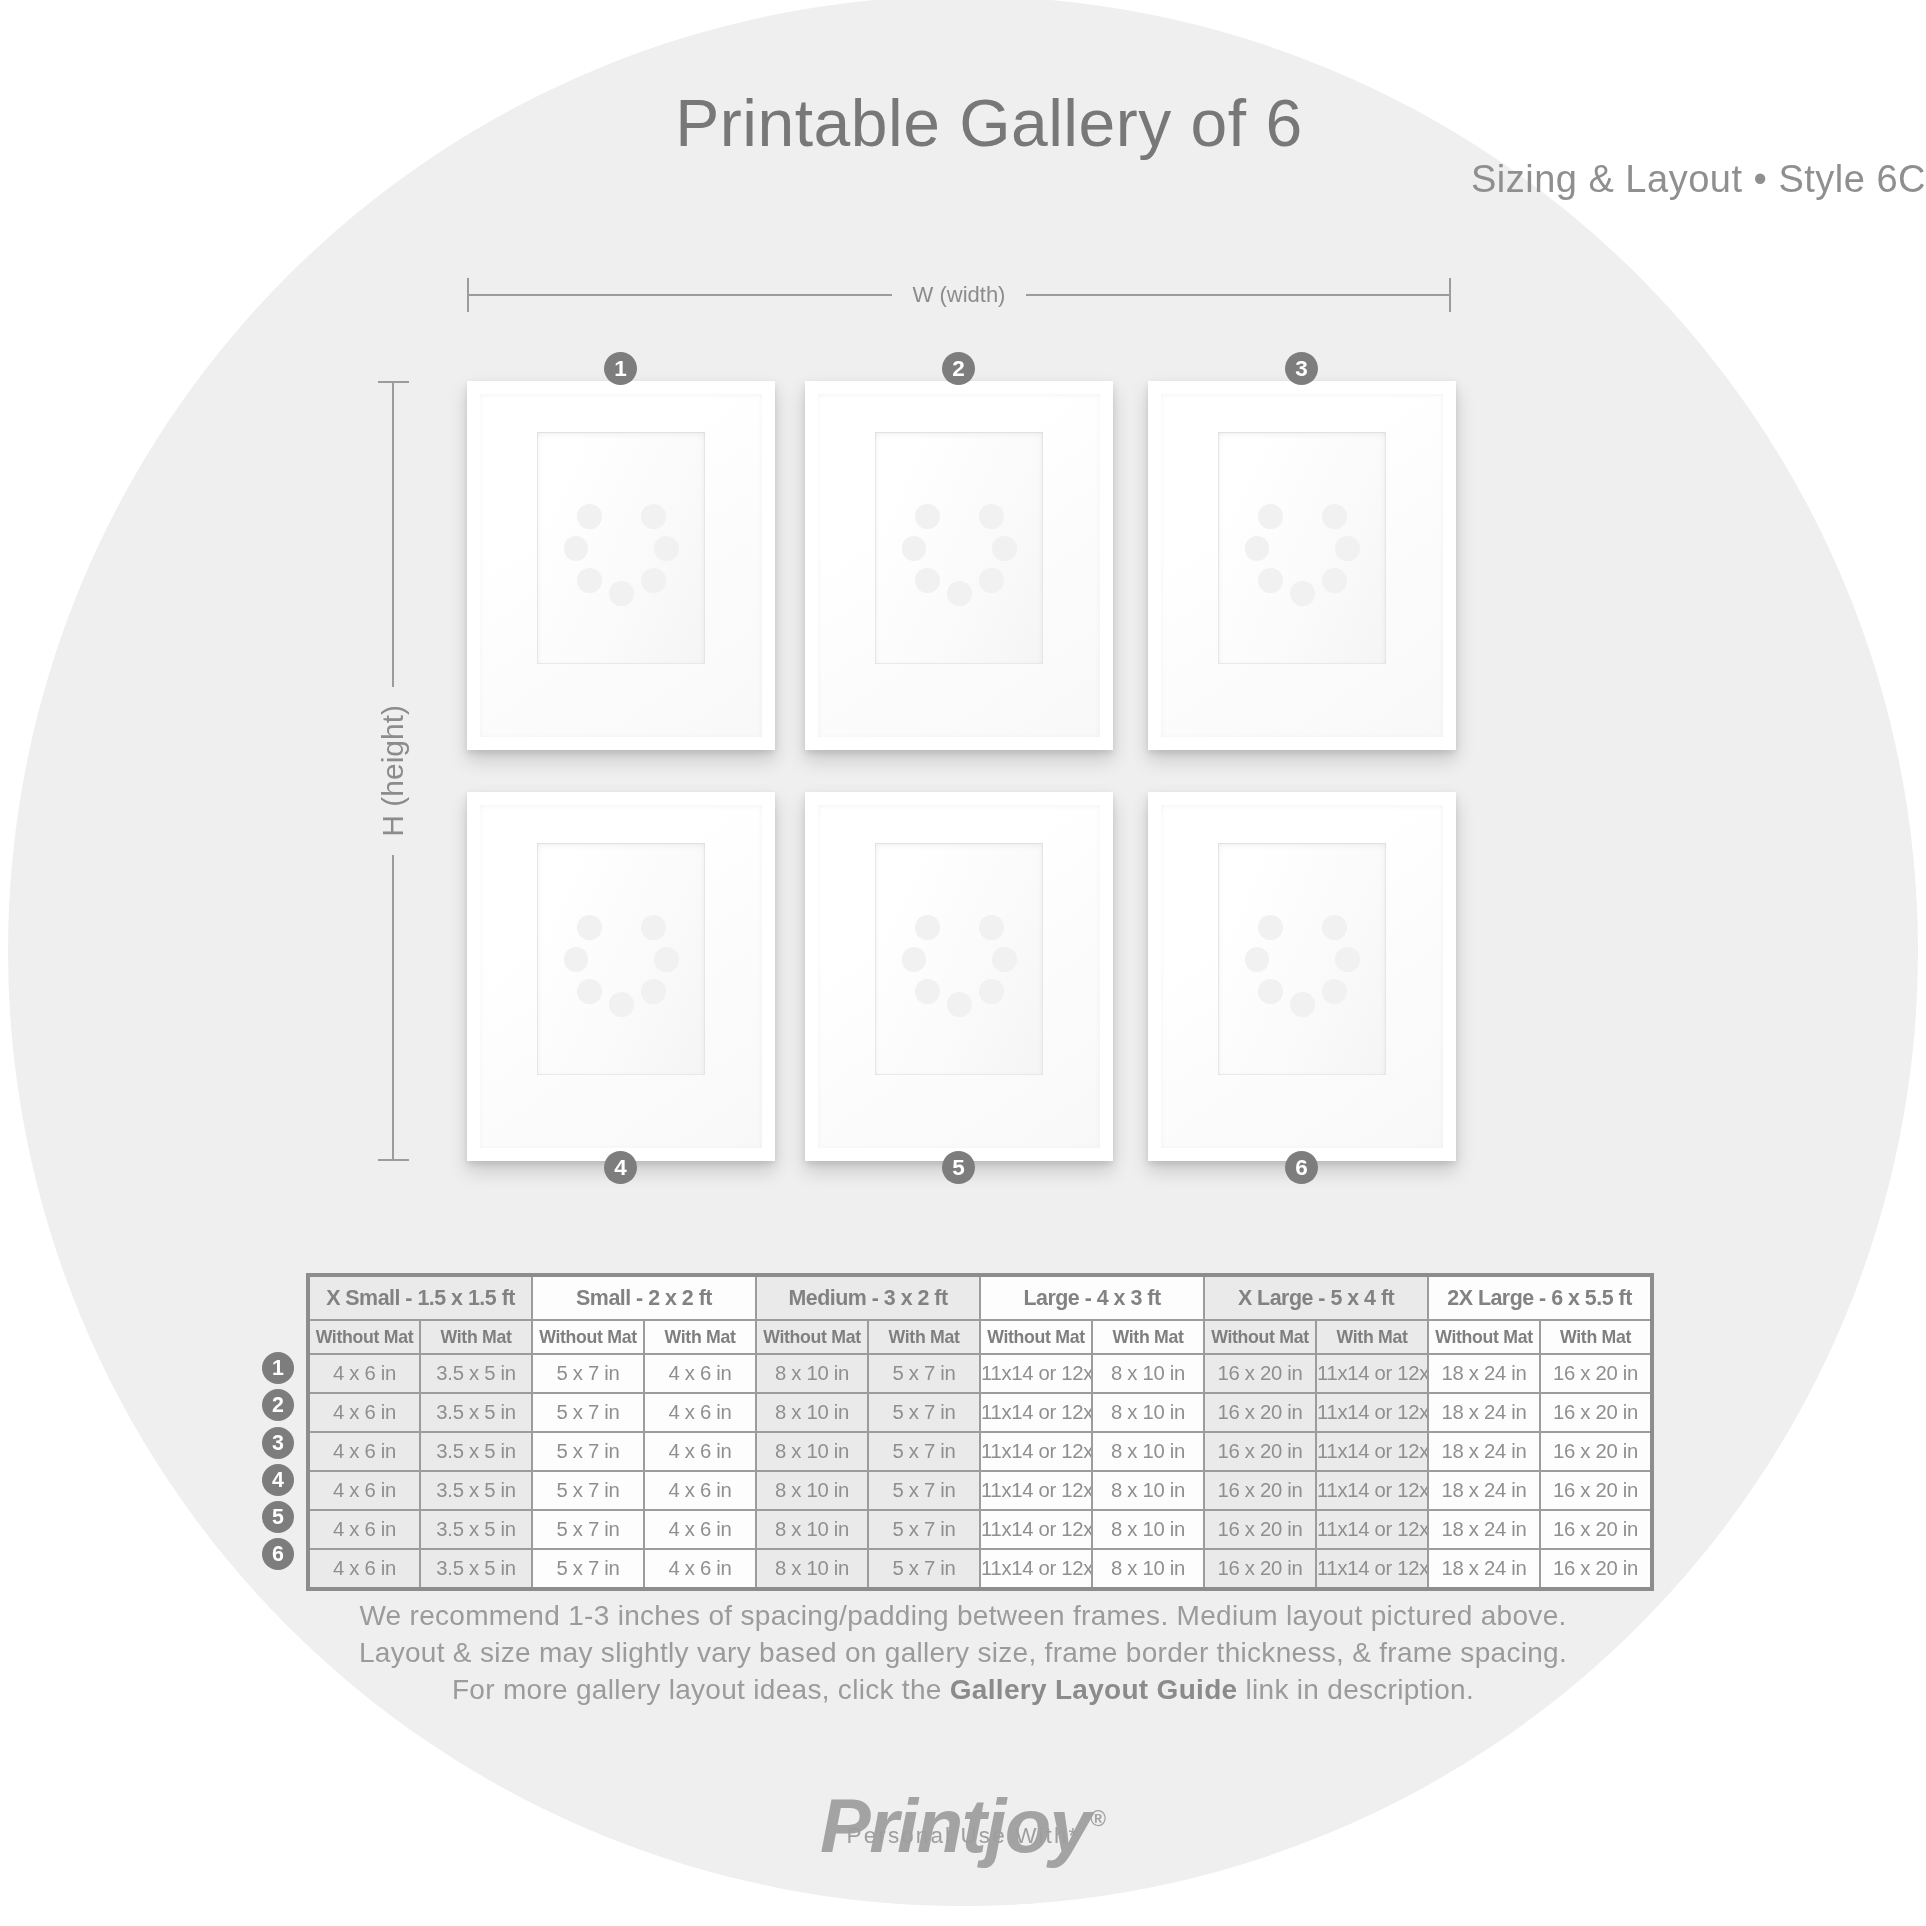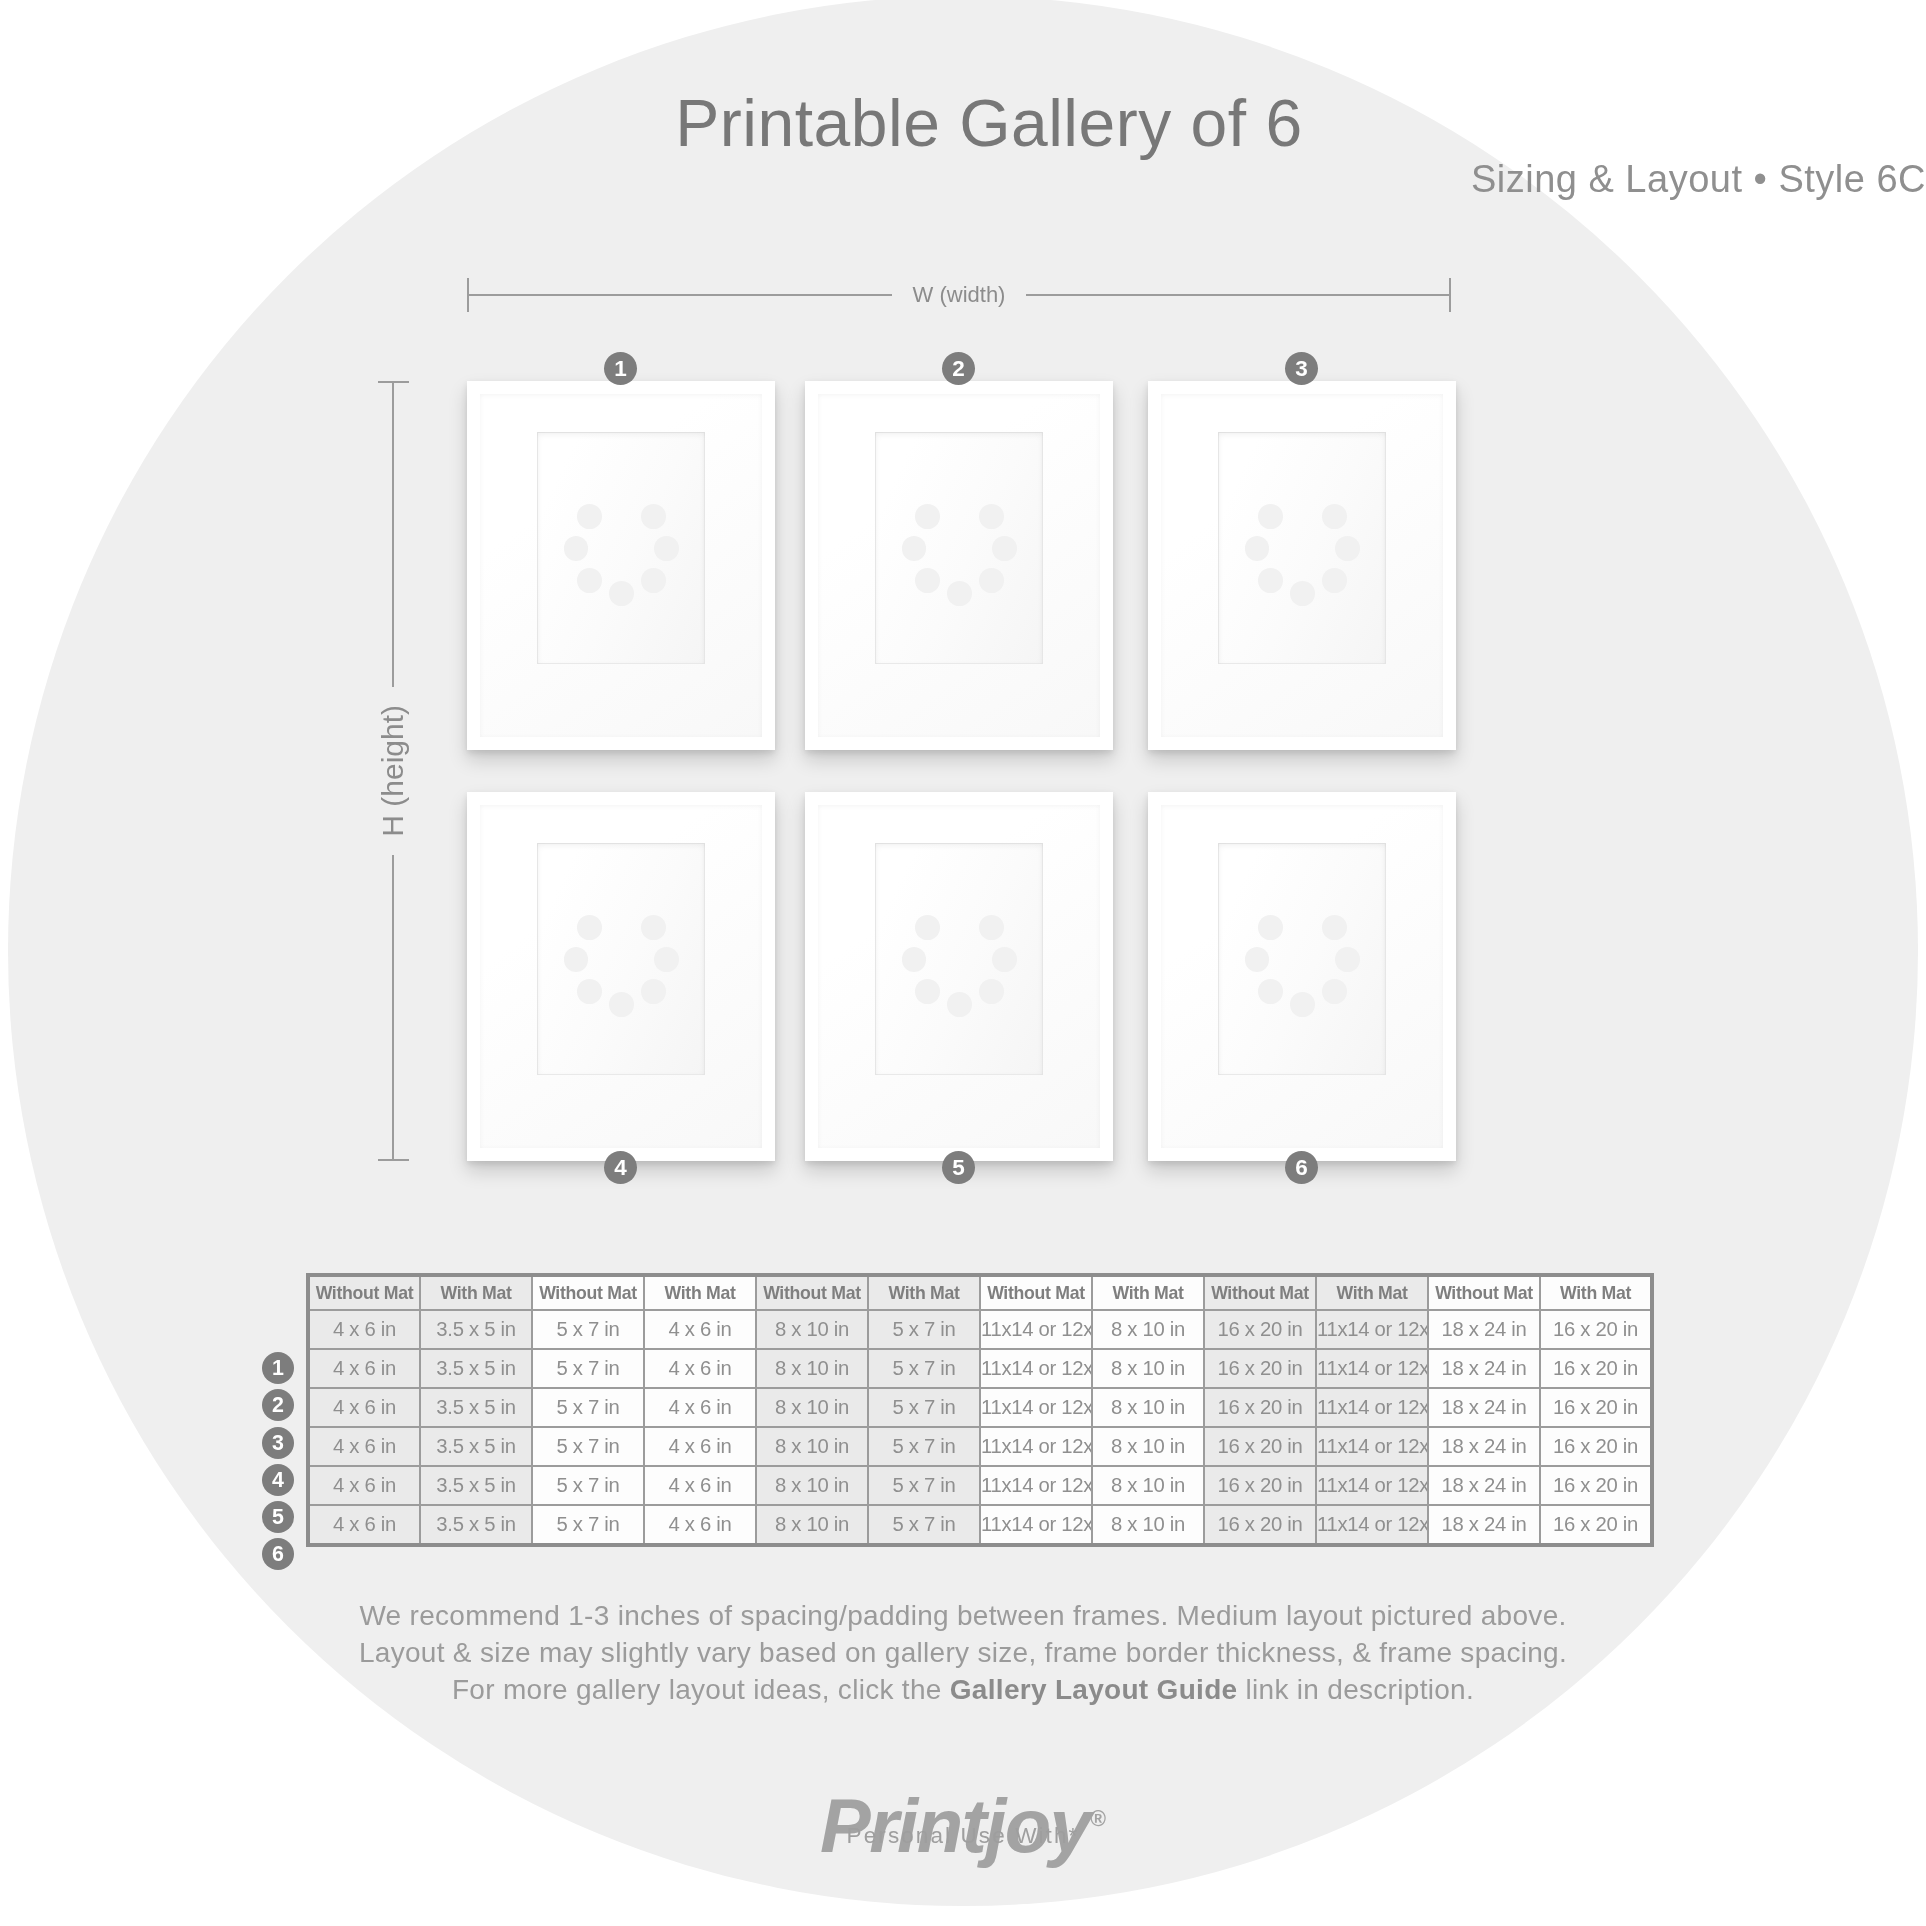--- a/index.html
+++ b/index.html
@@ -174,20 +174,28 @@
         <col>
         <col>
         <col>
         <col>
         <col>
         <col>
         <col>
         <col>
       </colgroup>
     <thead id="table-head">
+        <tr class="group-row">
+          <th colspan="2" class="cell-shaded">X Small - 1.5 x 1.5 ft</th>
+          <th colspan="2" class="cell-white">Small - 2 x 2 ft</th>
+          <th colspan="2" class="cell-shaded">Medium - 3 x 2 ft</th>
+          <th colspan="2" class="cell-white">Large - 4 x 3 ft</th>
+          <th colspan="2" class="cell-shaded">X Large - 5 x 4 ft</th>
+          <th colspan="2" class="cell-white">2X Large - 6 x 5.5 ft</th>
+        </tr>
         <tr class="sub-row">
           <th class="cell-shaded">Without Mat</th>
           <th class="cell-shaded">With Mat</th>
           <th class="cell-white">Without Mat</th>
           <th class="cell-white">With Mat</th>
           <th class="cell-shaded">Without Mat</th>
           <th class="cell-shaded">With Mat</th>
           <th class="cell-white">Without Mat</th>
           <th class="cell-white">With Mat</th>
           <th class="cell-shaded">Without Mat</th>

